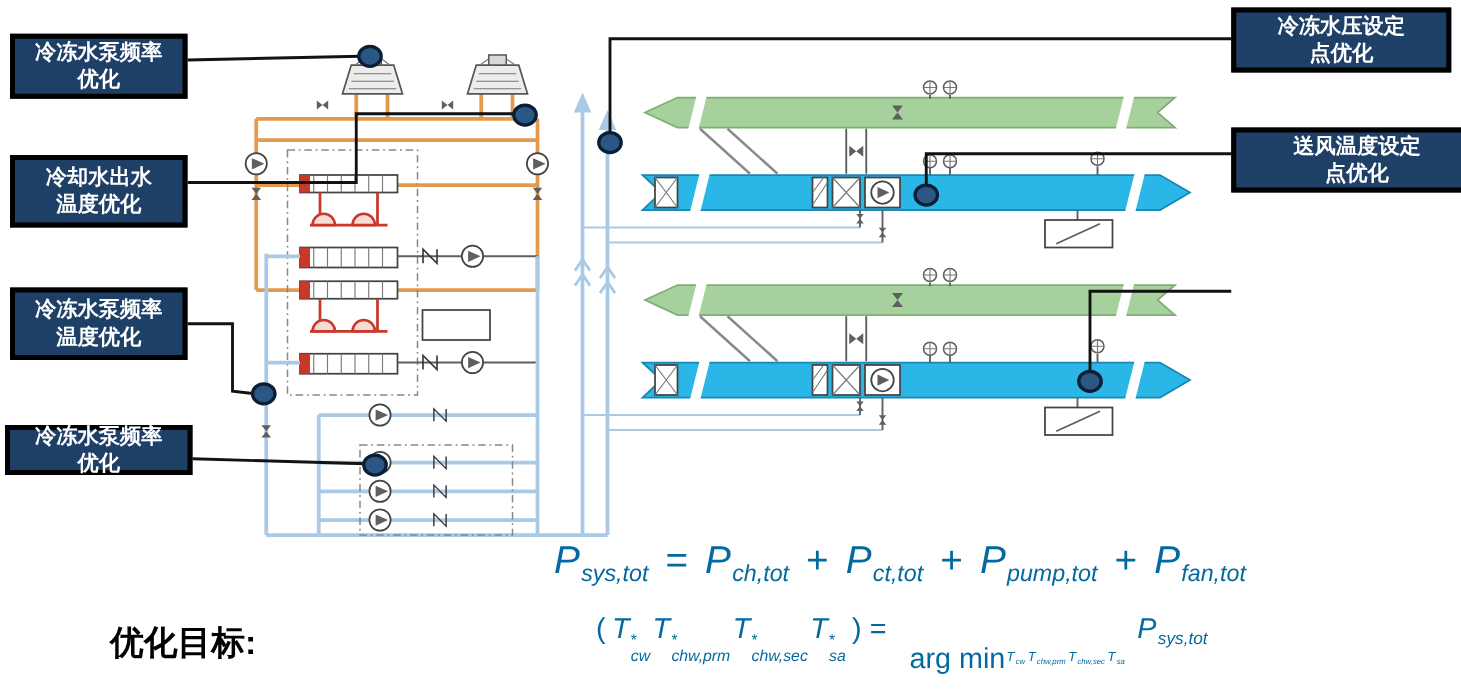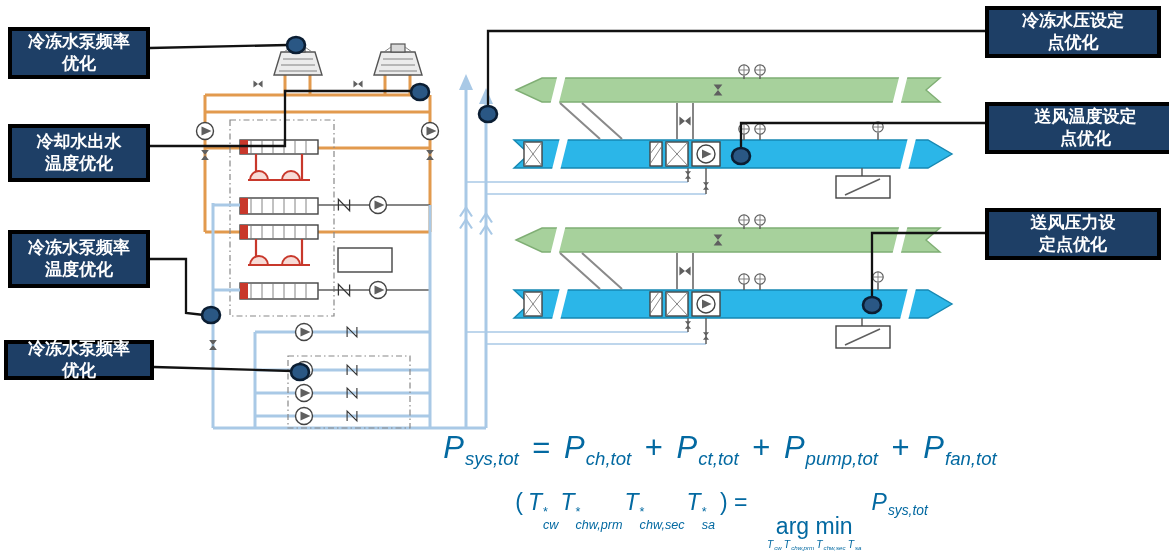--- a/index.html
+++ b/index.html
@@ -44,21 +44,21 @@
   .f1{left:400px;top:430px;width:640px;font-size:31px;}
   .f2{left:400px;top:489px;width:640px;font-size:23px;}
   .formula .op{font-style:normal;padding:0 4px;}
   .formula .vr{font-style:italic;}
   .formula .tk{margin:0 1px;display:inline;}
   .formula .sb{font-size:0.6em;font-style:italic;vertical-align:-0.35em;margin-left:1px;}
   .formula .ss{display:inline-flex;flex-direction:column;font-size:0.55em;line-height:1;
     vertical-align:-0.5em;margin-left:1px;text-align:left;}
   .formula .ss .s1{font-style:normal;}
   .formula .ss .s2{font-style:italic;}
-  .formula .am{display:inline-flex;flex-direction:column;align-items:center;vertical-align:-1.05em;
+  .formula .am{display:inline-flex;flex-direction:row;align-items:center;vertical-align:-1.05em;
     margin:0 8px;line-height:1;}
   .formula .am > .base{font-style:normal;}
   .formula .am .under{font-size:0.45em;margin-top:2px;white-space:nowrap;}
 </style>
 </head>
 <body>
 
 <div class="stage">
 
   <svg class="schematic" viewBox="0 0 1169 556">
@@ -221,23 +221,22 @@
 温度优化</div>
   <div class="callout-label" style="left:8px;top:230px;width:142px;height:58px">冷冻水泵频率
 温度优化</div>
   <div class="callout-label" style="left:4px;top:340px;width:150px;height:40px">冷冻水泵频率
 优化</div>
 
   <div class="callout-label" style="left:985px;top:6px;width:176px;height:52px">冷冻水压设定
 点优化</div>
   <div class="callout-label" style="left:985px;top:102px;width:201px;height:52px">送风温度设定
 点优化</div>
-  <div class="callout-label" style="left:985px;top:208px;width:176px;height:52px">送风压力设
-定点优化</div>
-
+
+  <div class="objective">优化目标:</div>
   <div class="formula f1"><span class="tk"><span class="vr">P</span><span class="sb">sys,tot</span></span><span class="op"> = </span><span class="tk"><span class="vr">P</span><span class="sb">ch,tot</span></span><span class="op"> + </span><span class="tk"><span class="vr">P</span><span class="sb">ct,tot</span></span><span class="op"> + </span><span class="tk"><span class="vr">P</span><span class="sb">pump,tot</span></span><span class="op"> + </span><span class="tk"><span class="vr">P</span><span class="sb">fan,tot</span></span></div>
   <div class="formula f2"><span class="op">(</span><span class="tk"><span class="vr">T</span><span class="ss">
           <span class="s1">*</span>
           <span class="s2">cw</span>
         </span></span><span class="tk"><span class="vr">T</span><span class="ss">
           <span class="s1">*</span>
           <span class="s2">chw,prm</span>
         </span></span><span class="tk"><span class="vr">T</span><span class="ss">
           <span class="s1">*</span>
           <span class="s2">chw,sec</span>

